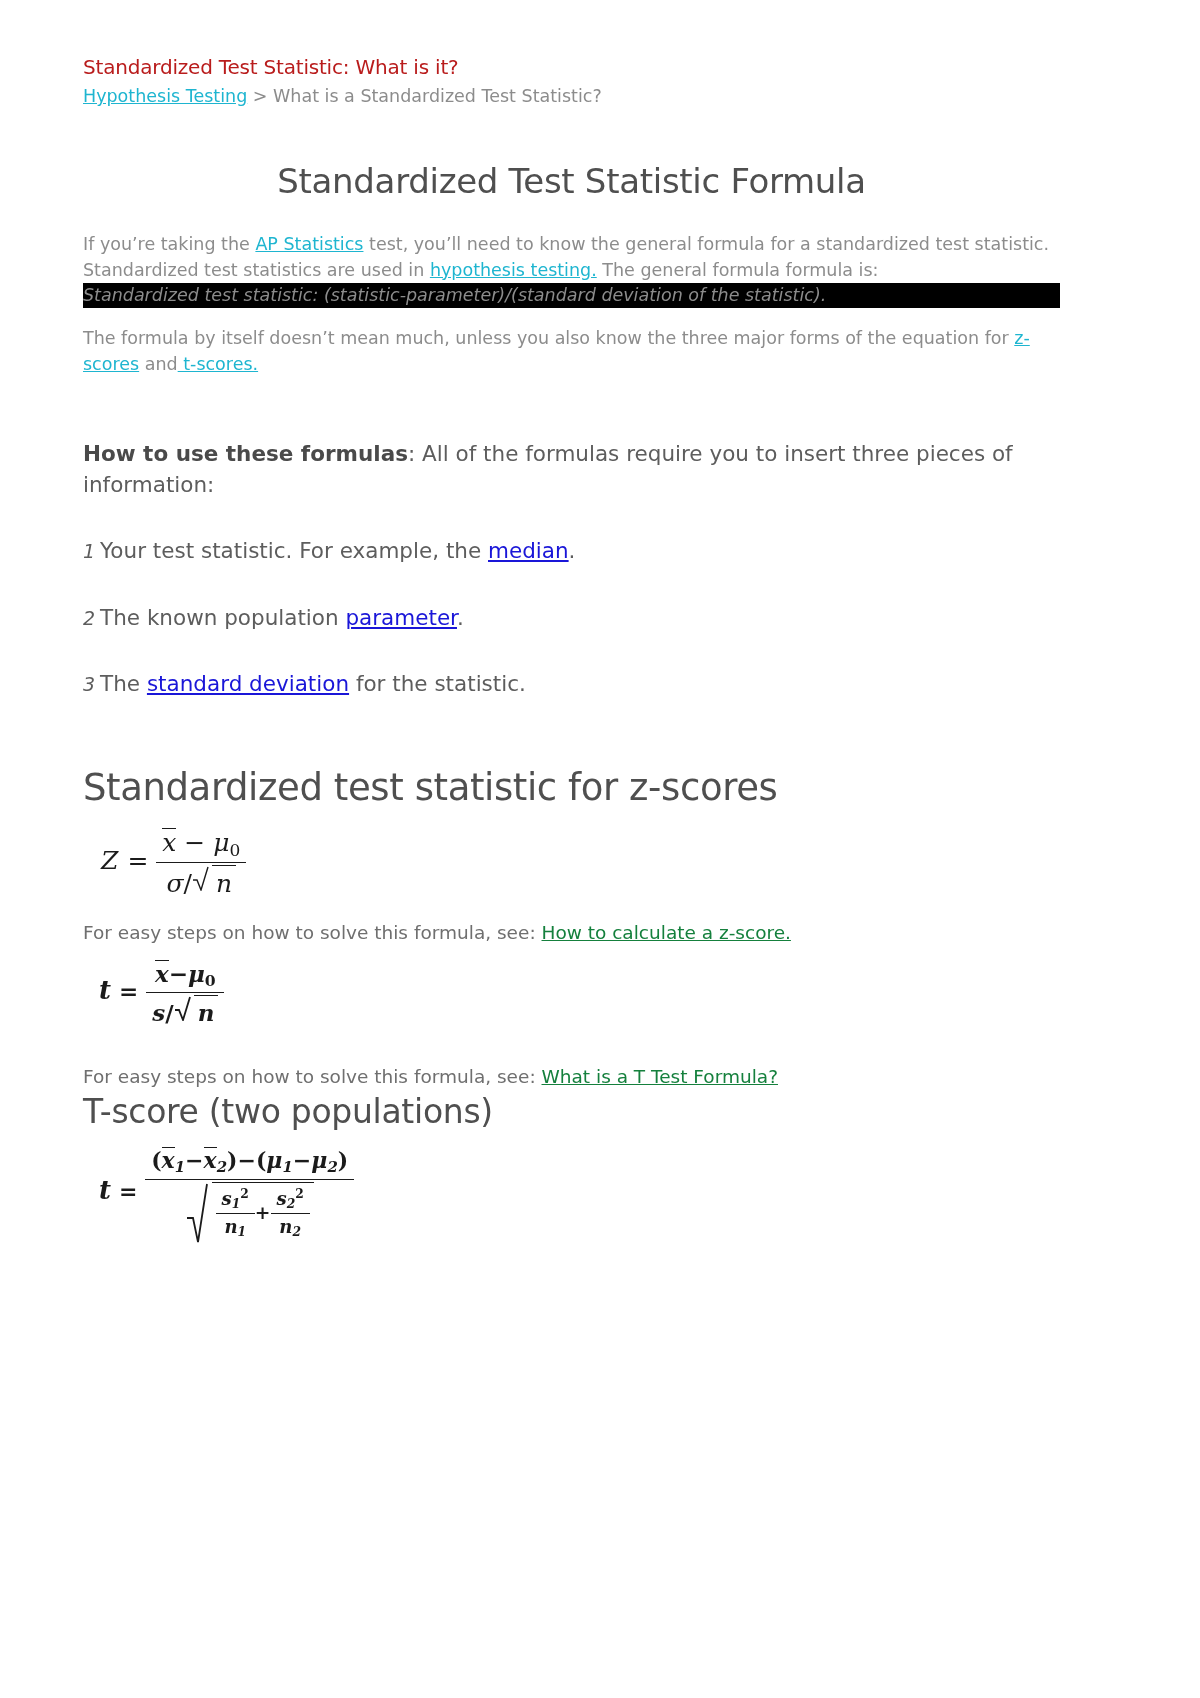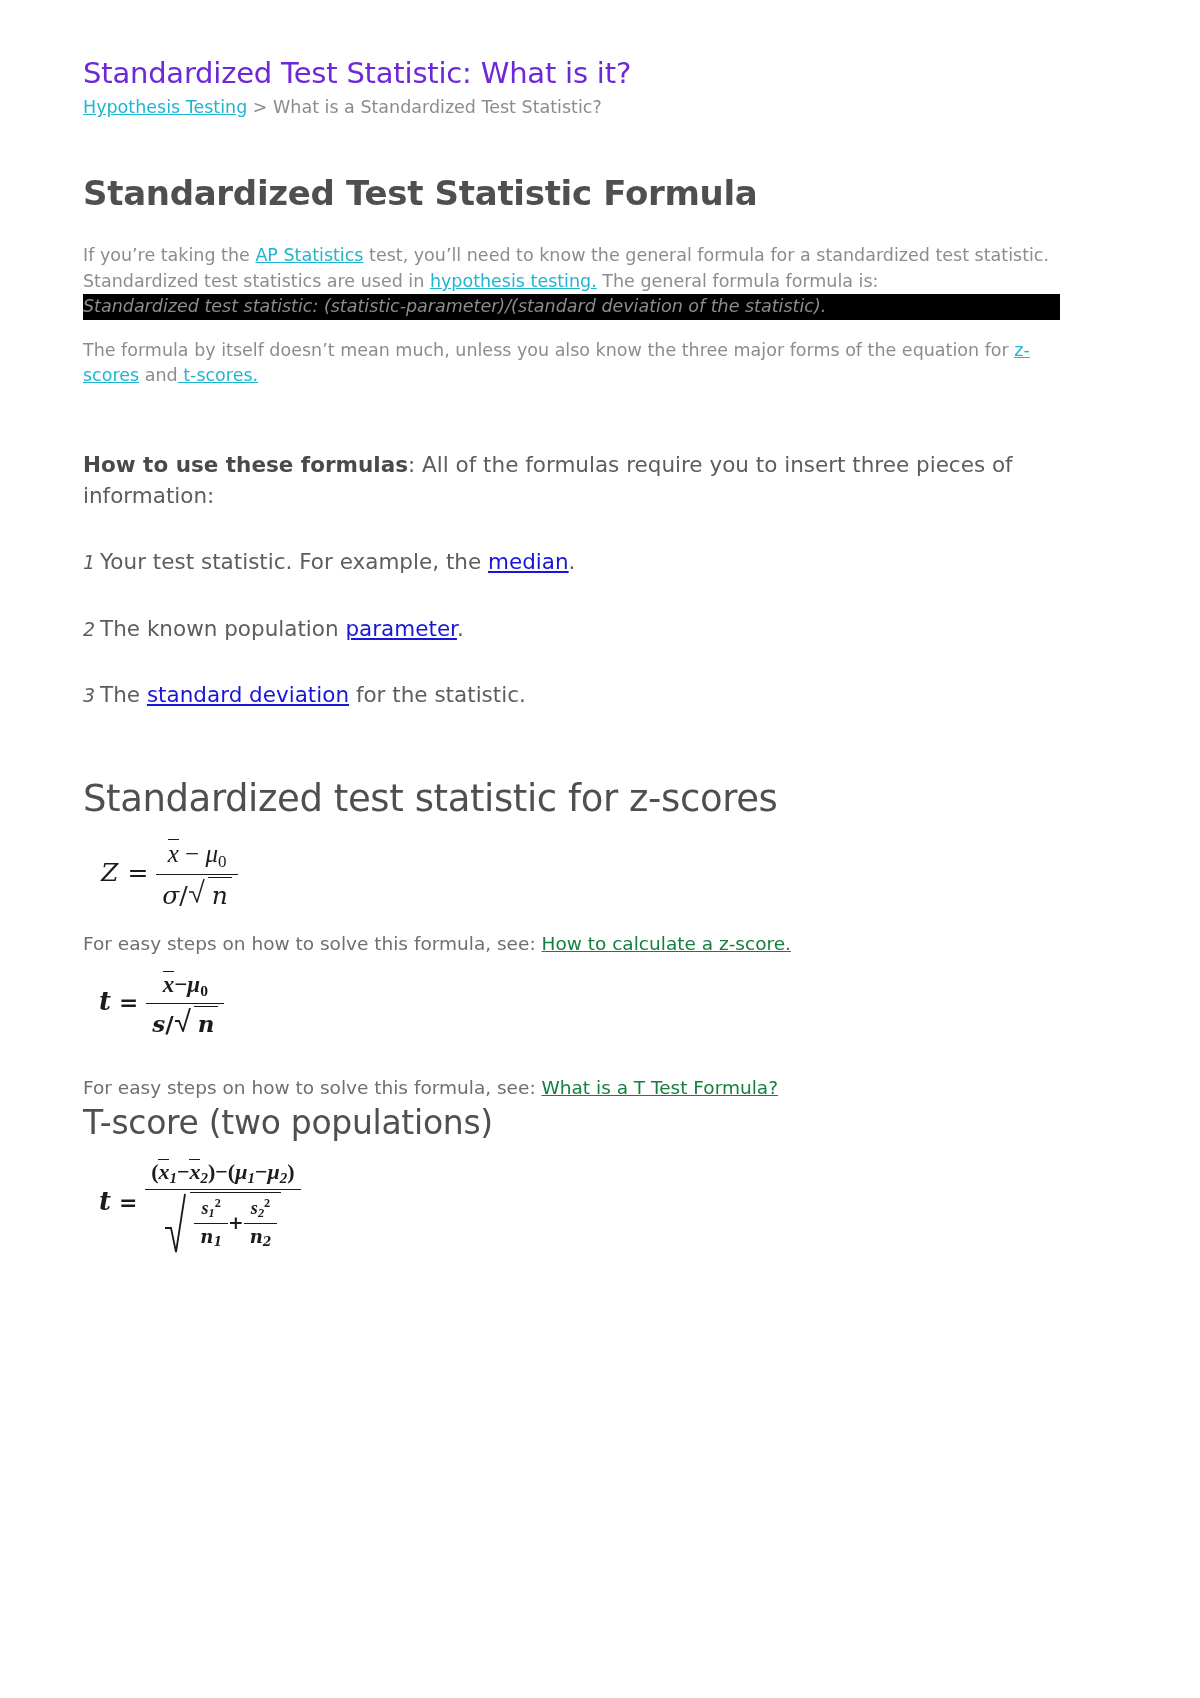--- a/index.html
+++ b/index.html
@@ -18,40 +18,41 @@
     position: relative;
     width: 1200px;
     height: 1698px;
     background: #ffffff;
     box-sizing: border-box;
     padding: 55px 140px 0 83px;
   }
 
   
   .title-h1 {
-    font-size: 29px;
-    font-weight: 400;
-    color: #6d28d9;
+    font-size: 20px;
+    font-weight: 400;
+    color: #b91c1c;
     line-height: 1.25;
     margin: 0 0 4px 0;
     letter-spacing: -0.2px;
   }
   .breadcrumb {
     font-size: 17.5px;
     color: #8c8c8c;
     line-height: 1.45;
     margin: 0 0 52px 0;
   }
   .h2 {
     font-size: 34px;
-    font-weight: 700;
+    font-weight: 400;
     color: #4f4f4f;
     line-height: 1.2;
     margin: 0 0 30px 0;
     letter-spacing: -0.3px;
+    text-align: center;
   }
   .h2-big {
     font-size: 37px;
     font-weight: 400;
     color: #4f4f4f;
     line-height: 1.2;
     margin: 0 0 18px 0;
     letter-spacing: -0.4px;
   }
   .h3 {
@@ -132,21 +133,20 @@
   }
   .frac {
     display: inline-block;
     vertical-align: middle;
     text-align: center;
   }
   .frac .num-part {
     display: block;
     padding: 0 6px 2px 6px;
     border-bottom: 1.6px solid #1b1b1b;
-    font-family: Liberation Serif, serif;
   }
   .frac .den-part {
     display: block;
     padding: 2px 6px 0 6px;
   }
   .ital { font-style: italic; }
   .sub { font-size: 0.68em; vertical-align: -0.28em; }
   .sup { font-size: 0.68em; vertical-align: 0.55em; }
 
   

